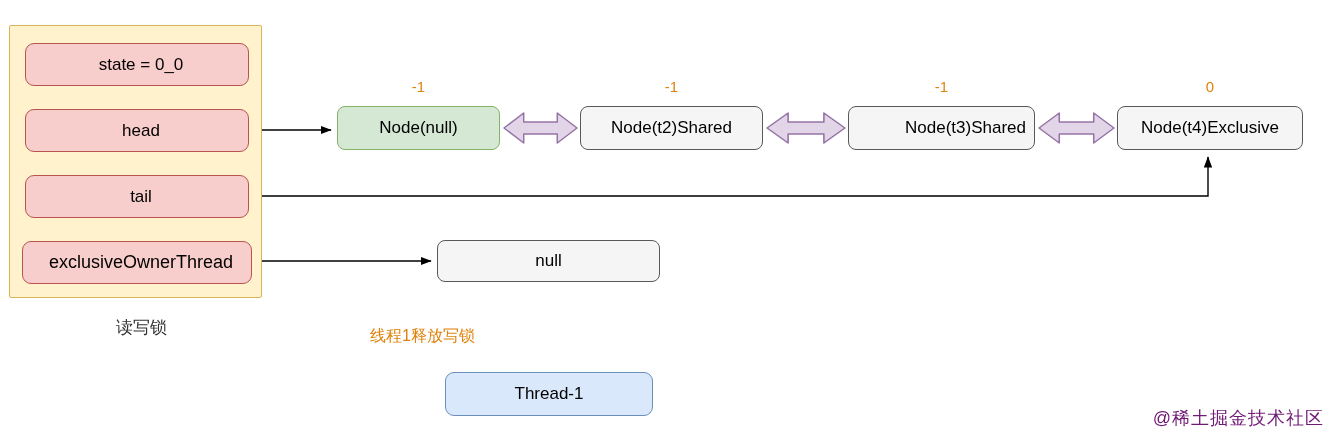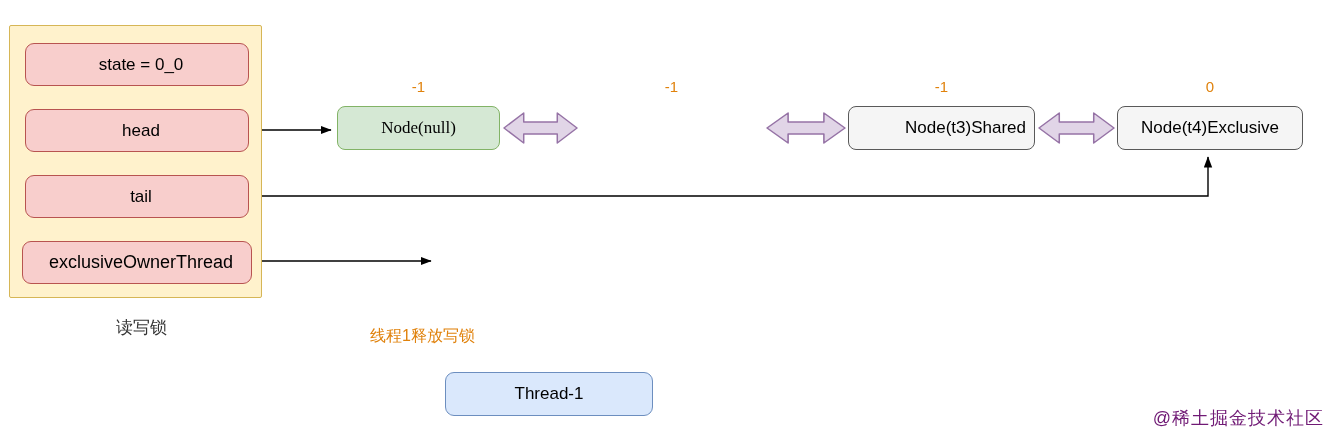--- a/index.html
+++ b/index.html
@@ -39,21 +39,21 @@
   .node {
     position:absolute; top:106px; height:44px;
     background:var(--node-fill,#f5f5f5);
     border:1px solid var(--node-border,#595959);
     border-radius:8px;
     display:flex; align-items:center; justify-content:center;
     font-size:17px; color:#000; white-space:nowrap;
   }
   .node.n0 { left:337px; width:163px;
     background:var(--head-node-fill,#d5e8d4);
-    border-color:var(--head-node-border,#82b366);font-family:Liberation Serif, serif; }
+    border-color:var(--head-node-border,#82b366); }
   .node.n1 { left:580px; width:183px; }
   .node.n2 { left:848px; width:187px;padding-left:48px; }
   .node.n3 { left:1117px; width:186px; }
 
   .wait-status {
     position:absolute; top:78px; height:20px;
     text-align:center; font-size:15px;
     color:var(--accent-orange,#e0820c);
   }
   .wait-status.s0 { left:337px; width:163px; }
@@ -128,37 +128,43 @@
   <div class="caption">读写锁</div>
 
   <div class="wait-status s0">-1</div>
   <div class="wait-status s1">-1</div>
   <div class="wait-status s2">-1</div>
   <div class="wait-status s3">0</div>
 
   <div class="node n0">
     <span>Node(null)</span>
   </div>
+  <div class="node n1">
+    <span>Node(t2)Shared</span>
+  </div>
   <div class="node n2">
     <span>Node(t3)Shared</span>
   </div>
   <div class="node n3">
     <span>Node(t4)Exclusive</span>
   </div>
 
   <svg class="bi-arrow a0" viewBox="0 0 76 34" preserveAspectRatio="none" xmlns="http://www.w3.org/2000/svg">
     <polygon points="1,17 21,2 21,11 55,11 55,2 75,17 55,32 55,23 21,23 21,32" fill="#e1d5e7" stroke="#9673a6" stroke-width="1.5" stroke-linejoin="round"></polygon>
   </svg>
   <svg class="bi-arrow a1" viewBox="0 0 76 34" preserveAspectRatio="none" xmlns="http://www.w3.org/2000/svg">
     <polygon points="1,17 21,2 21,11 55,11 55,2 75,17 55,32 55,23 21,23 21,32" fill="#e1d5e7" stroke="#9673a6" stroke-width="1.5" stroke-linejoin="round"></polygon>
   </svg>
   <svg class="bi-arrow a2" viewBox="0 0 76 34" preserveAspectRatio="none" xmlns="http://www.w3.org/2000/svg">
     <polygon points="1,17 21,2 21,11 55,11 55,2 75,17 55,32 55,23 21,23 21,32" fill="#e1d5e7" stroke="#9673a6" stroke-width="1.5" stroke-linejoin="round"></polygon>
   </svg>
 
+  <div class="null-box">
+    <span>null</span>
+  </div>
 
   <div class="annotation">线程1释放写锁</div>
 
   <div class="thread-box">
     <span>Thread-1</span>
   </div>
 
   <div class="watermark">@稀土掘金技术社区</div>
 
 </div>

